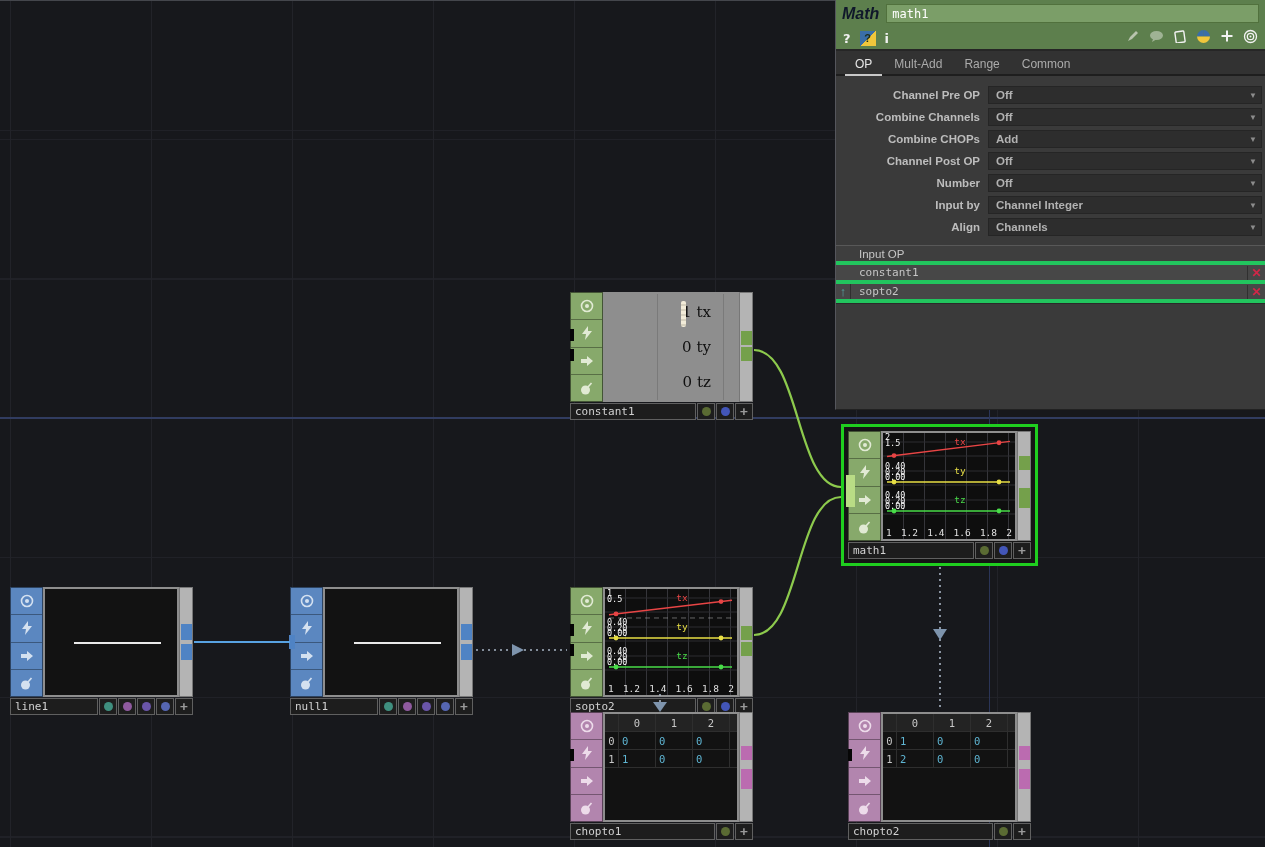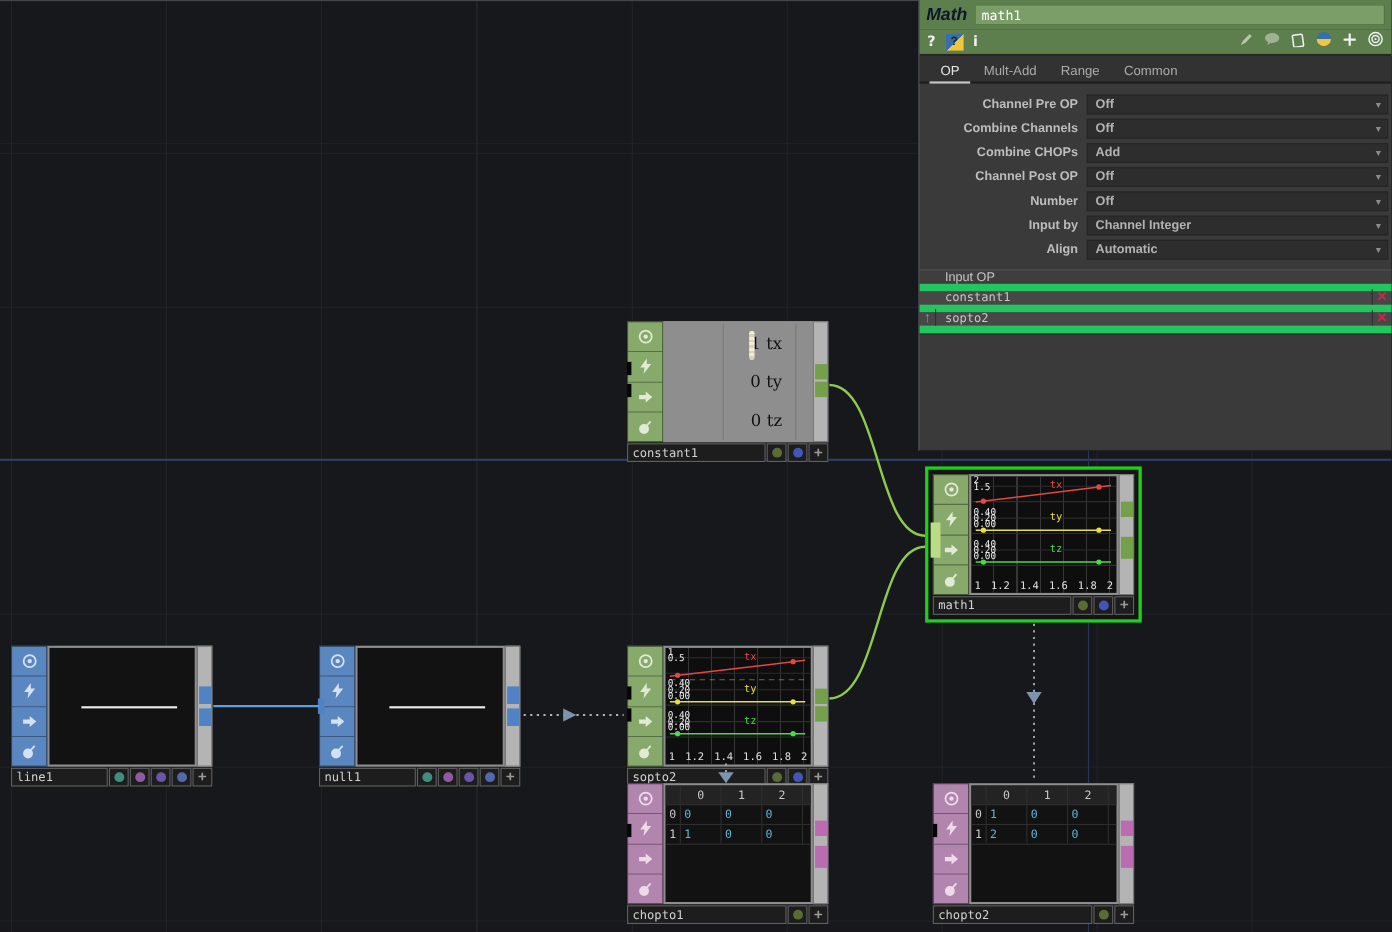--- a/index.html
+++ b/index.html
@@ -104,21 +104,21 @@
     border-bottom:2px solid #1e1e1e; }
   .p-tab { color:#ababab; font-size:12px; padding:4px 10px 3px; }
   .p-tab.active { color:#e6e6e6; border-bottom:2px solid #c9c9c9; margin-bottom:-2px; }
   .p-body { padding-top:8px; }
   .p-row { display:flex; align-items:center; height:22px; padding-right:3px;font-weight:bold; }
   .p-label { width:152px; text-align:right; color:#bdbdbd; font-size:11.5px; padding-right:8px; }
   .p-value { flex:1; height:18px; background:#2d2d2d; border:1px solid #252525; color:#b2b2b2;
     font-size:11.5px; display:flex; align-items:center; padding:0 7px; position:relative; }
   .dd-arrow { position:absolute; right:4px; top:4px; color:#8c8c8c; font-size:8px; }
   .p-table { margin-top:7px; border-top:1px solid #585858; border-bottom:1px solid #2a2a2a; }
-  .t-row { display:flex; height:19px; background:#474747; border-bottom:7px solid #22c55e; align-items:flex-end; }
+  .t-row { display:flex; height:19px; background:#474747; border-bottom:4px solid #22c55e; align-items:center; }
   .t-row.hdr { background:#3e3e3e; }
   .t-first { width:15px; border-right:1px solid #303030; display:flex; align-items:center; justify-content:center; }
   .t-main { flex:1; color:#c6c6c6; font-size:11.5px; display:flex; align-items:center; padding-left:8px; }
   .t-row:not(.hdr) .t-main { font-family:"DejaVu Sans Mono",monospace; font-size:11px; }
   .t-last { width:18px; border-left:1px solid #303030; display:flex; align-items:center; justify-content:center; }
   .x-icon { color:#d22748; font-weight:bold; font-size:12px; }
   .uarr { color:#57a8a8; font-weight:bold; font-size:13px; }
 </style>
 </head>
 <body>
@@ -726,21 +726,21 @@
     <div class="p-row">
         <span class="p-label">Input by</span>
         <span class="p-value">
           <span>Channel Integer</span>
           <span class="dd-arrow">▼</span>
         </span>
       </div>
     <div class="p-row">
         <span class="p-label">Align</span>
         <span class="p-value">
-          <span>Automatic</span>
+          <span>Channels</span>
           <span class="dd-arrow">▼</span>
         </span>
       </div>
   </div>
   <div class="p-table">
     <div class="t-row hdr">
       <span class="t-first"></span>
       <span class="t-main">Input OP</span>
       <span class="t-last"></span>
     </div>

